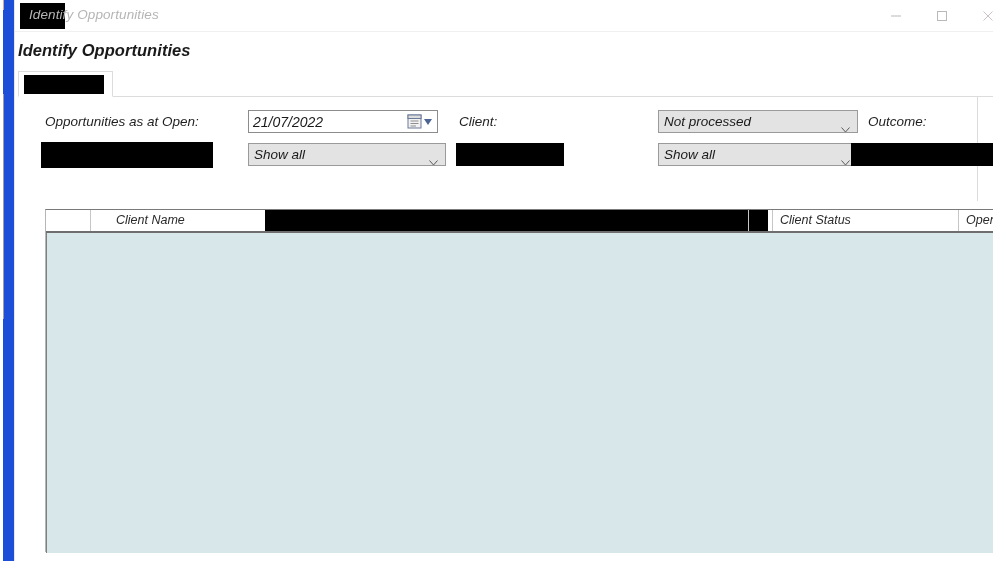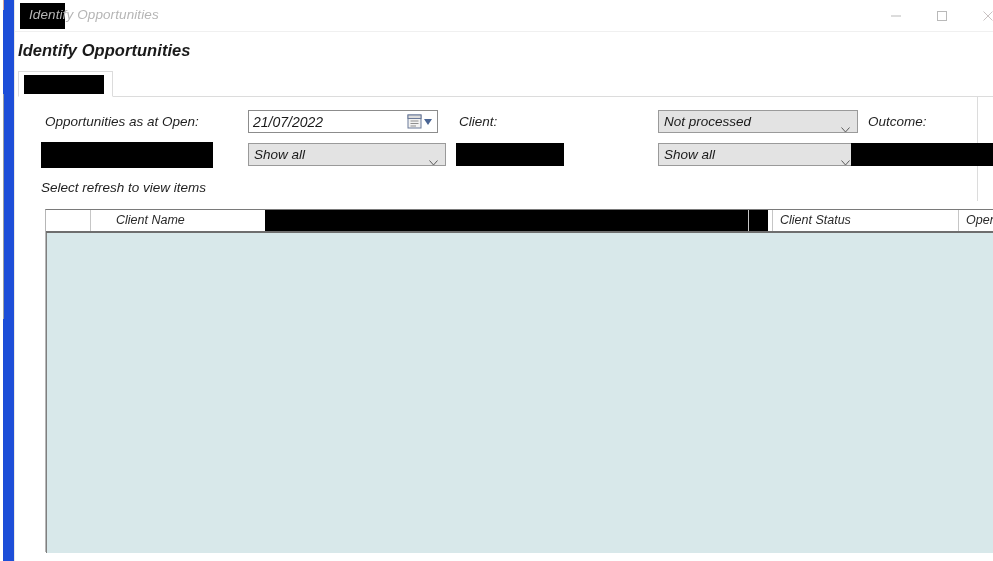--- a/index.html
+++ b/index.html
@@ -376,21 +376,20 @@
       <div class="chev">
         <svg width="9" height="6" viewBox="0 0 9 6">
           <polyline points="0.5,0.5 4.5,5 8.5,0.5" fill="none" stroke="#5a5a5a" stroke-width="1"></polyline>
         </svg>
       </div>
     </div>
 
     <div class="redact redact-left-row2"></div>
     <div class="redact redact-status-row2"></div>
 
-    <div class="hint-text">Select refresh to view items</div>
 
     <div class="grid-left-strip"></div>
 
     <div class="grid">
 
       <div class="grid-header">
 
         <div class="hcell hcell-select"></div>
 
         <div class="hcell hcell-client">

